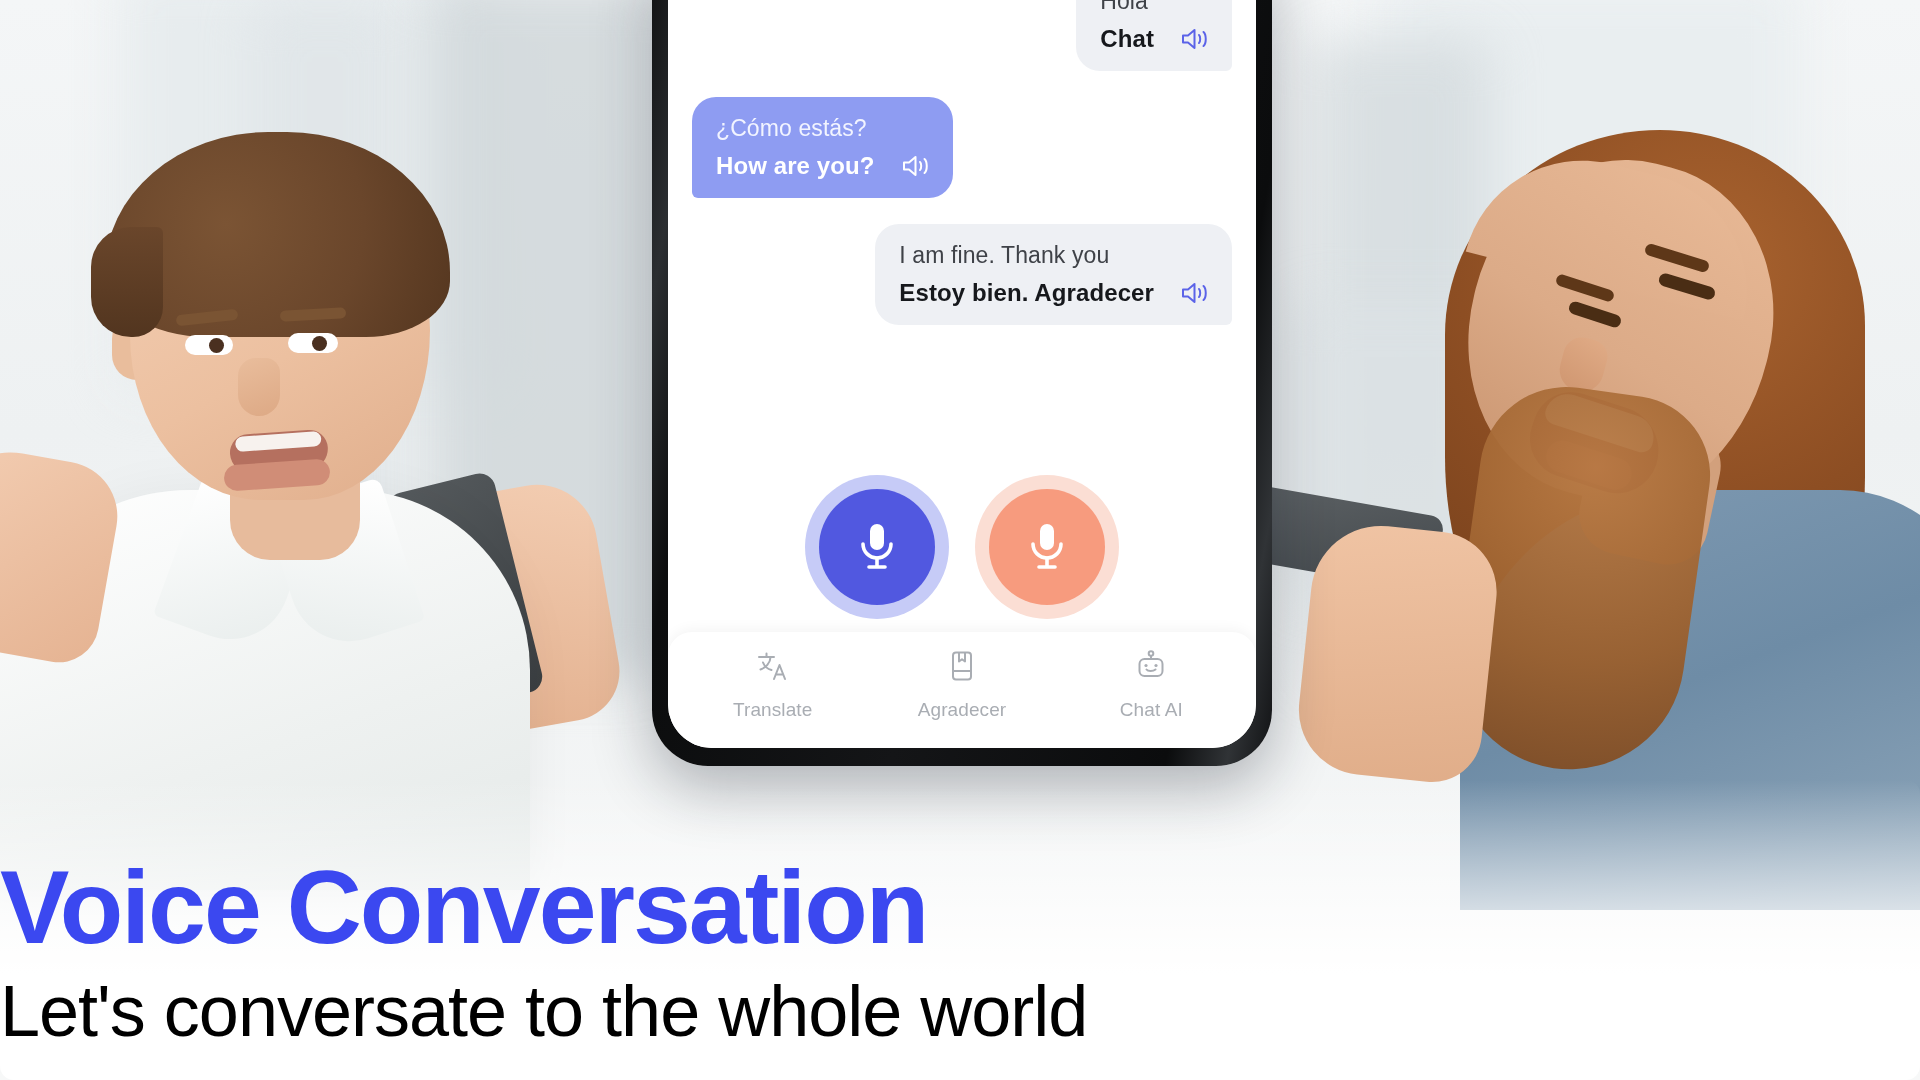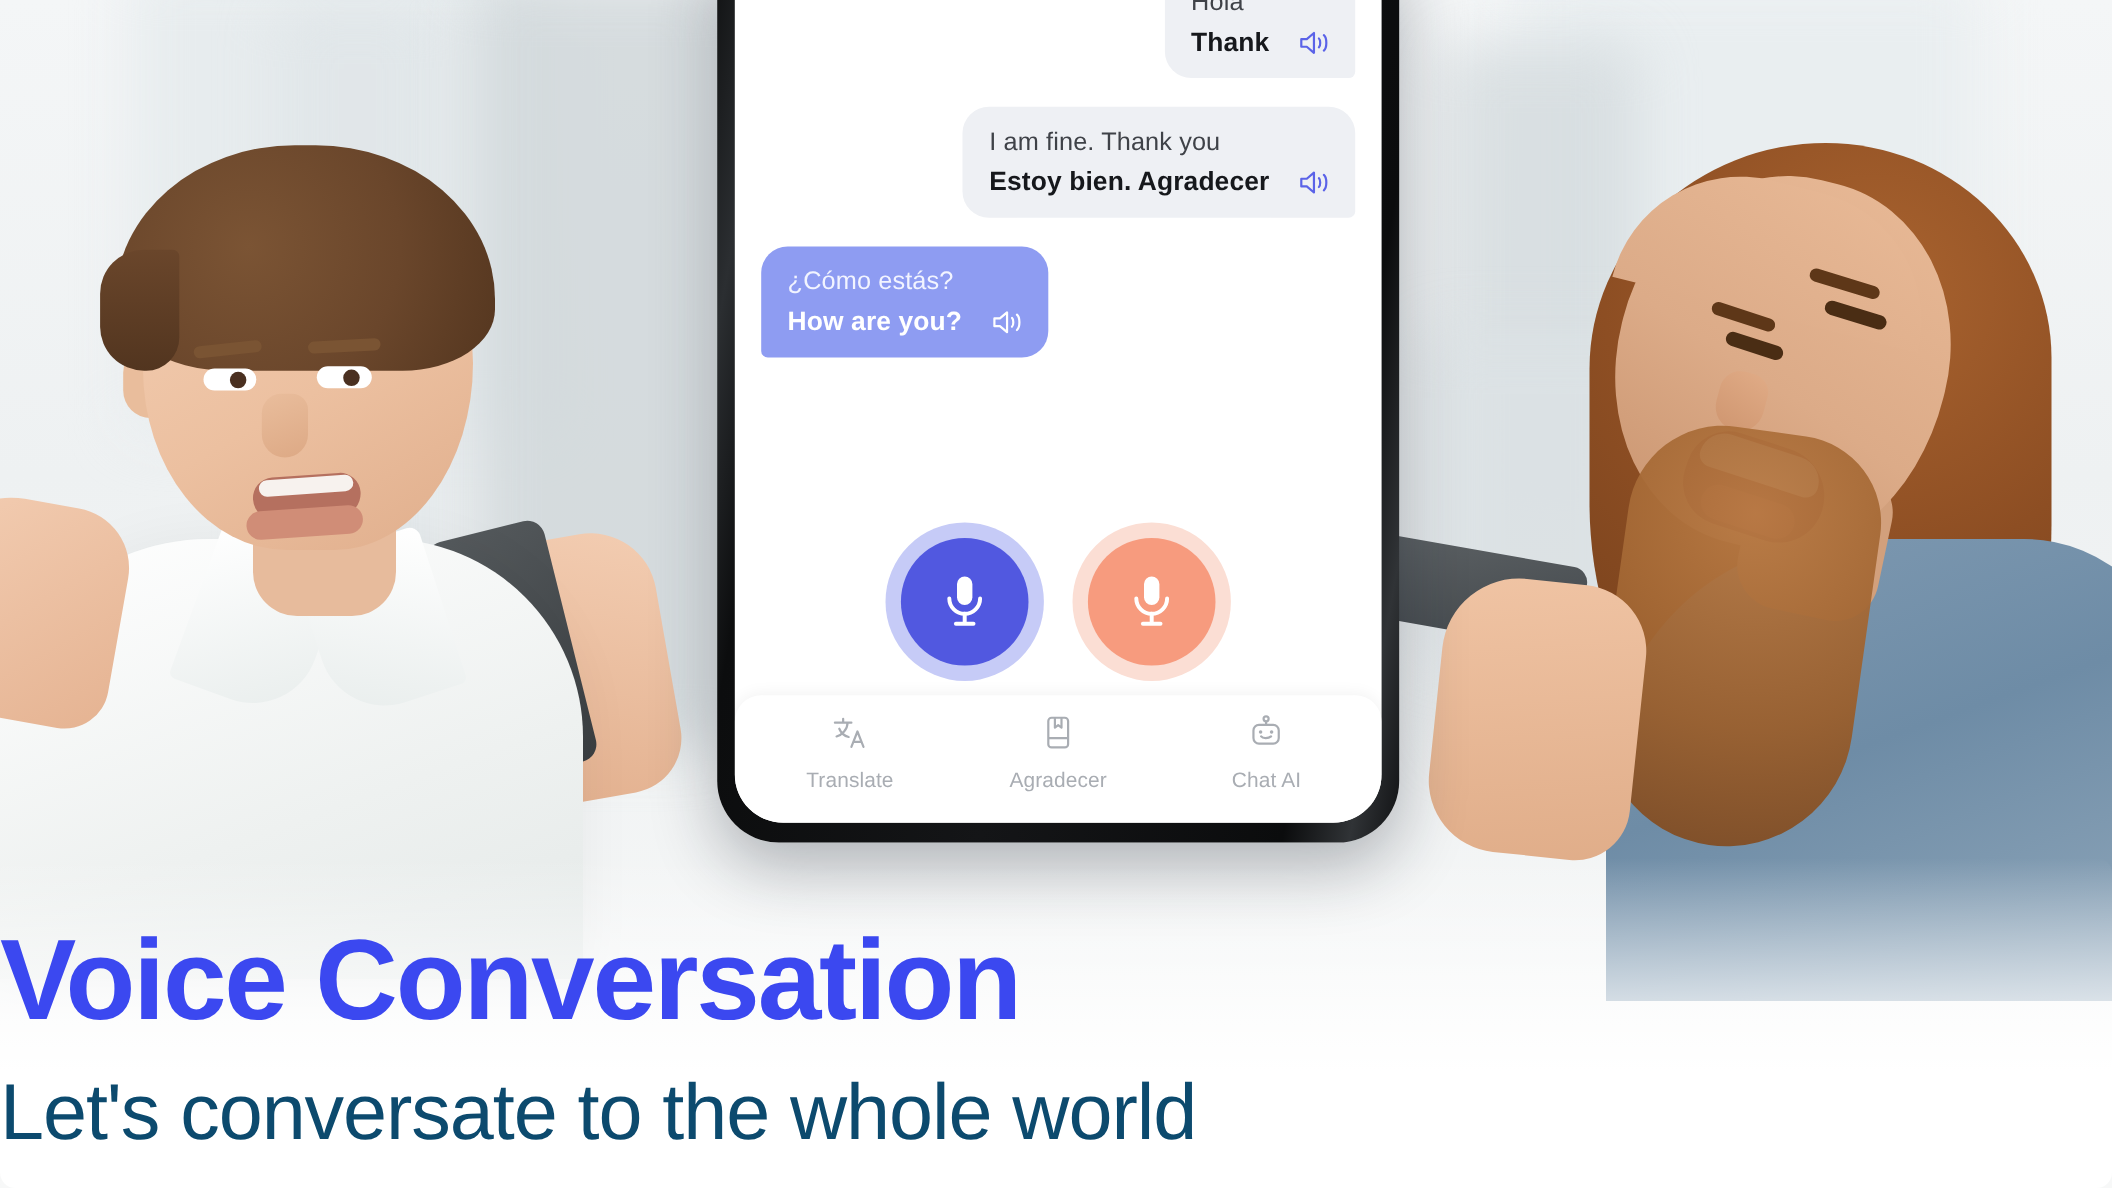--- a/index.html
+++ b/index.html
@@ -153,21 +153,21 @@
   .tab-label { font-size:19px; color:#a9adb3; letter-spacing:.1px; }
   .tab.active .tab-label { color:#4a52e8; font-weight:bold; }
 
   
   .headline-wrap { position:absolute; left:0; right:12px; bottom:24px; text-align:left; }
   .headline {
     font-size:104px; font-weight:bold; color:#3b48f0;
     letter-spacing:-2px; line-height:1.02;
   }
   .subhead {
-    font-size:72px; color:#0c4a6e; letter-spacing:-1px; line-height:1.25; margin-top:22px;
+    font-size:72px; color:#000000; letter-spacing:-1px; line-height:1.25; margin-top:6px;
   }
 </style>
 </head>
 <body>
 
 <div class="scene">
   <div class="blur-panel bp1"></div>
   <div class="blur-panel bp2"></div>
   <div class="blur-panel bp3"></div>
   <div class="blur-panel bp4"></div>
@@ -219,26 +219,42 @@
 
 <div class="phone">
   <div class="phone-screen">
 
     <div class="chat">
 
       <div class="bubble-row right">
         <div class="bubble grey">
           <div class="b-src">Hola</div>
           <div class="b-row2">
-            <div class="b-dst">Thank</div>
+            <div class="b-dst">Chat</div>
             <span class="spk">
               <svg viewBox="0 0 30 26" width="30" height="26" fill="none">
                 <path d="M3 9.5h5L14.5 4v18L8 16.5H3z" stroke="#5b63e8" stroke-width="2" stroke-linejoin="round"></path>
                 <path d="M19 9c1.6 1.3 1.6 6.7 0 8" stroke="#5b63e8" stroke-width="2" stroke-linecap="round"></path>
                 <path d="M23.5 6c3 2.6 3 11.4 0 14" stroke="#5b63e8" stroke-width="2" stroke-linecap="round"></path>
+              </svg>
+            </span>
+          </div>
+        </div>
+      </div>
+
+      <div class="bubble-row left">
+        <div class="bubble blue">
+          <div class="b-src">¿Cómo estás?</div>
+          <div class="b-row2">
+            <div class="b-dst">How are you?</div>
+            <span class="spk">
+              <svg viewBox="0 0 30 26" width="30" height="26" fill="none">
+                <path d="M3 9.5h5L14.5 4v18L8 16.5H3z" stroke="#ffffff" stroke-width="2" stroke-linejoin="round"></path>
+                <path d="M19 9c1.6 1.3 1.6 6.7 0 8" stroke="#ffffff" stroke-width="2" stroke-linecap="round"></path>
+                <path d="M23.5 6c3 2.6 3 11.4 0 14" stroke="#ffffff" stroke-width="2" stroke-linecap="round"></path>
               </svg>
             </span>
           </div>
         </div>
       </div>
 
       <div class="bubble-row right">
         <div class="bubble grey">
           <div class="b-src">I am fine. Thank you</div>
           <div class="b-row2">
@@ -247,36 +263,20 @@
               <svg viewBox="0 0 30 26" width="30" height="26" fill="none">
                 <path d="M3 9.5h5L14.5 4v18L8 16.5H3z" stroke="#5b63e8" stroke-width="2" stroke-linejoin="round"></path>
                 <path d="M19 9c1.6 1.3 1.6 6.7 0 8" stroke="#5b63e8" stroke-width="2" stroke-linecap="round"></path>
                 <path d="M23.5 6c3 2.6 3 11.4 0 14" stroke="#5b63e8" stroke-width="2" stroke-linecap="round"></path>
               </svg>
             </span>
           </div>
         </div>
       </div>
 
-      <div class="bubble-row left">
-        <div class="bubble blue">
-          <div class="b-src">¿Cómo estás?</div>
-          <div class="b-row2">
-            <div class="b-dst">How are you?</div>
-            <span class="spk">
-              <svg viewBox="0 0 30 26" width="30" height="26" fill="none">
-                <path d="M3 9.5h5L14.5 4v18L8 16.5H3z" stroke="#ffffff" stroke-width="2" stroke-linejoin="round"></path>
-                <path d="M19 9c1.6 1.3 1.6 6.7 0 8" stroke="#ffffff" stroke-width="2" stroke-linecap="round"></path>
-                <path d="M23.5 6c3 2.6 3 11.4 0 14" stroke="#ffffff" stroke-width="2" stroke-linecap="round"></path>
-              </svg>
-            </span>
-          </div>
-        </div>
-      </div>
-
     </div>
 
     <div class="mic-row">
 
       <div class="mic-btn blue">
         <span class="mic-glyph">
           <svg viewBox="0 0 42 54" width="42" height="54" fill="none">
             <rect x="14" y="4" width="14" height="26" rx="7" fill="#ffffff"></rect>
             <path d="M7 24c0 7.7 6.3 14 14 14s14-6.3 14-14" stroke="#ffffff" stroke-width="3.6" stroke-linecap="round"></path>
             <path d="M21 38v8" stroke="#ffffff" stroke-width="3.6" stroke-linecap="round"></path>

